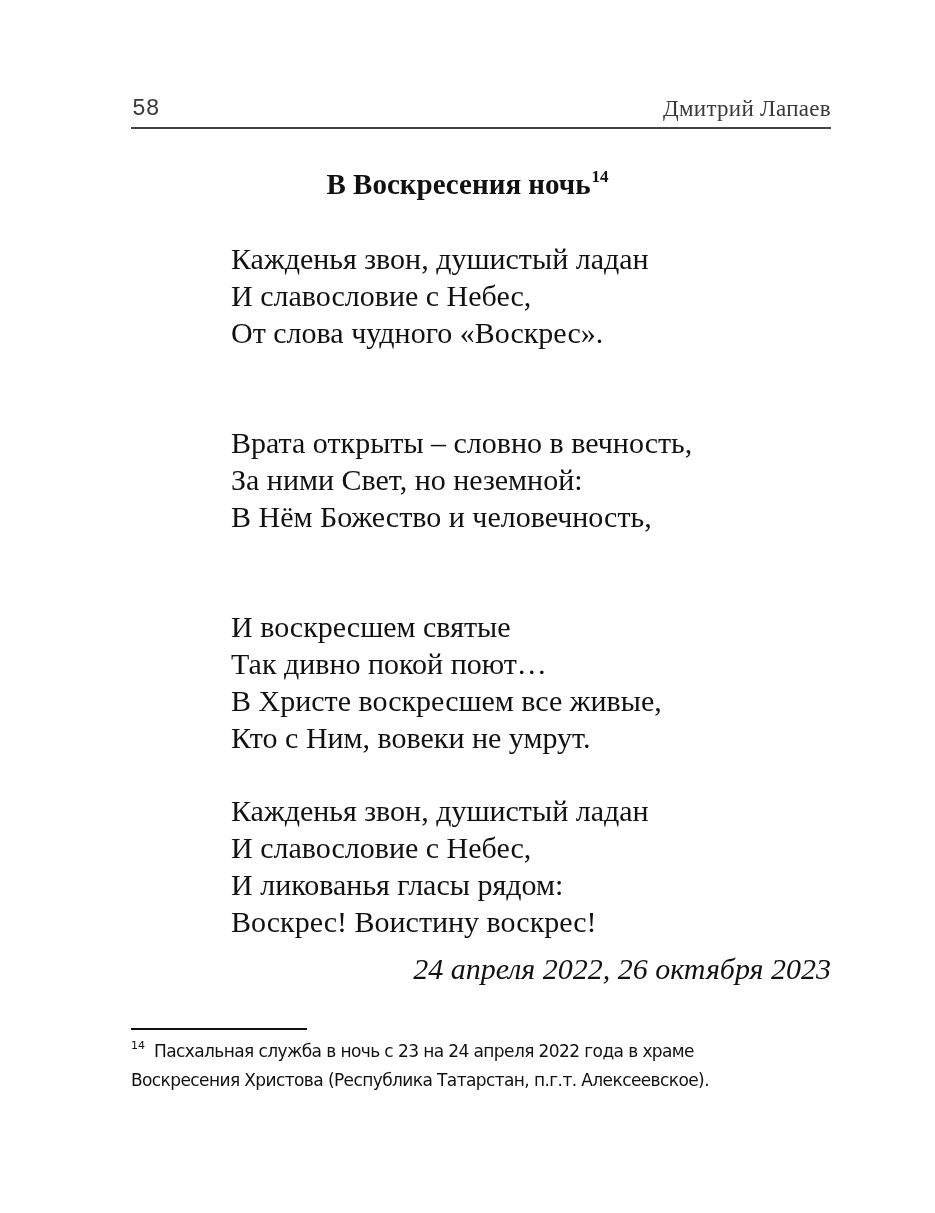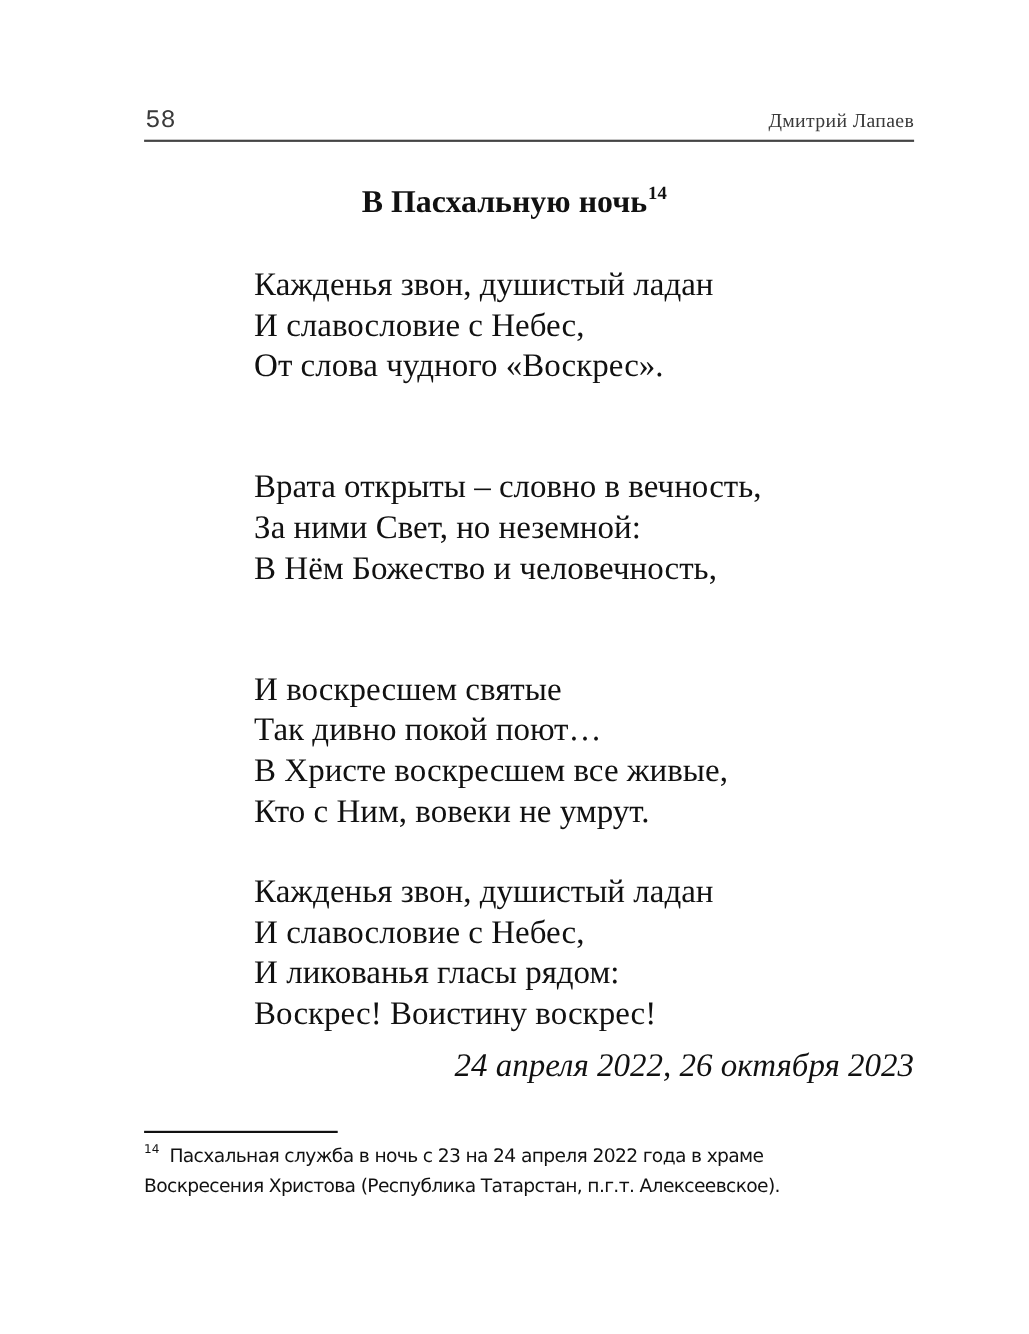--- a/index.html
+++ b/index.html
@@ -28,21 +28,21 @@
       font-family: Liberation Mono, monospace;
       font-size: 23px;
       color: #3a3a3a;
       line-height: 30px;
     }
     .running-head {
       position: absolute;
       right: 0;
       top: 0;
       font-family: "Liberation Serif", serif;
-      font-size: 18px;
+      font-size: 23px;
       color: #3a3a3a;
       line-height: 30px;
       letter-spacing: 0.3px;
     }
     .header-rule {
       position: absolute;
       left: 131px;
       top: 127px;
       width: 700px;
       height: 0;
@@ -129,21 +129,21 @@
 </head>
 <body>
 
 <div class="page-header">
   <span class="page-number">58</span>
   <span class="running-head">Дмитрий Лапаев</span>
 </div>
 <div class="header-rule"></div>
 
 <h1 class="poem-title" style="margin:0;">
-  <span>В Пасхальную ночь</span><sup>14</sup>
+  <span>В Воскресения ночь</span><sup>14</sup>
 </h1>
 
 <div class="stanza stanza-1">
   <span class="line">Кажденья звон, душистый ладан</span>
   <span class="line">И славословие с Небес,</span>
   <span class="line">От слова чудного «Воскрес».</span>
 </div>
 
 <div class="stanza stanza-2">
   <span class="line">Врата открыты – словно в вечность,</span>

